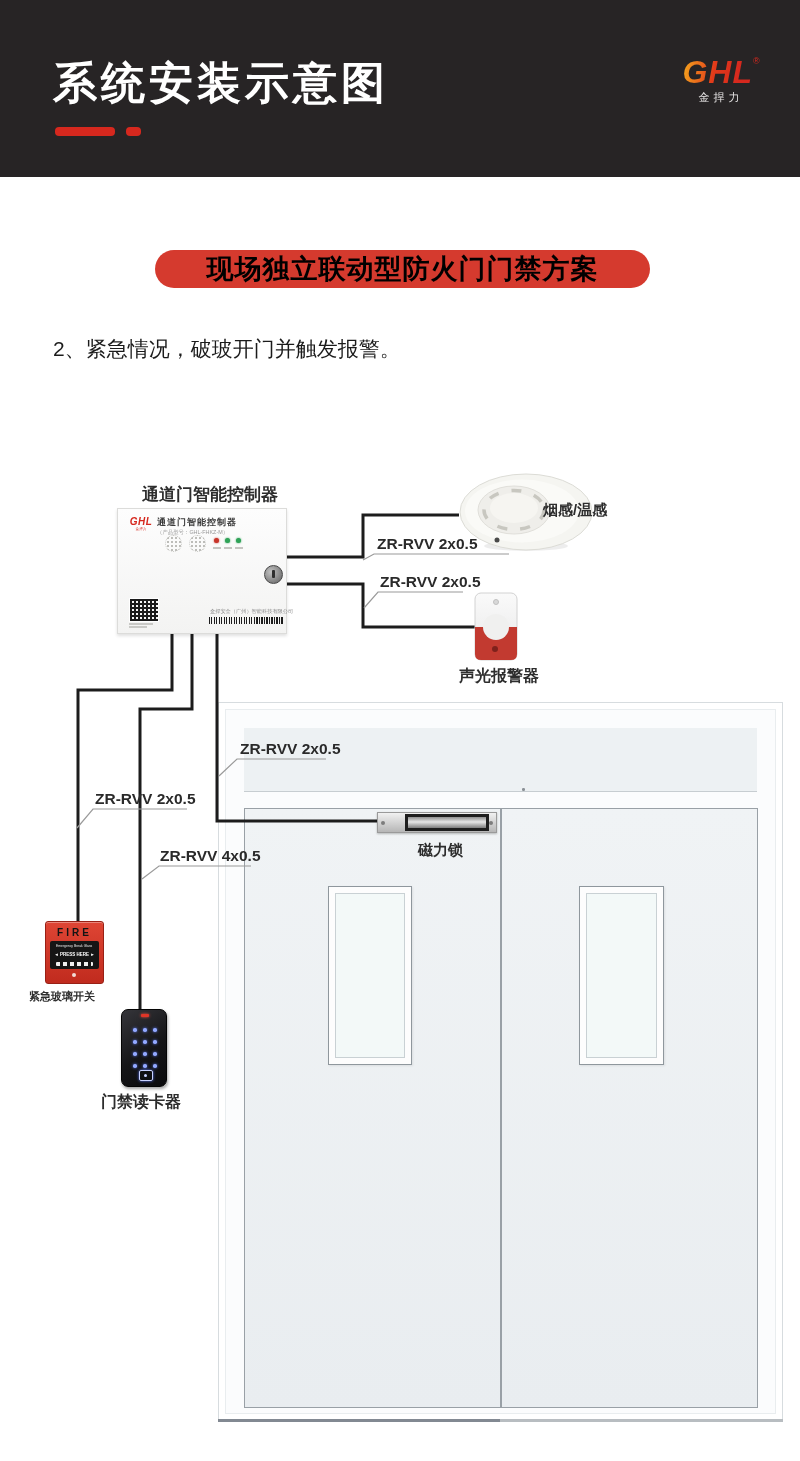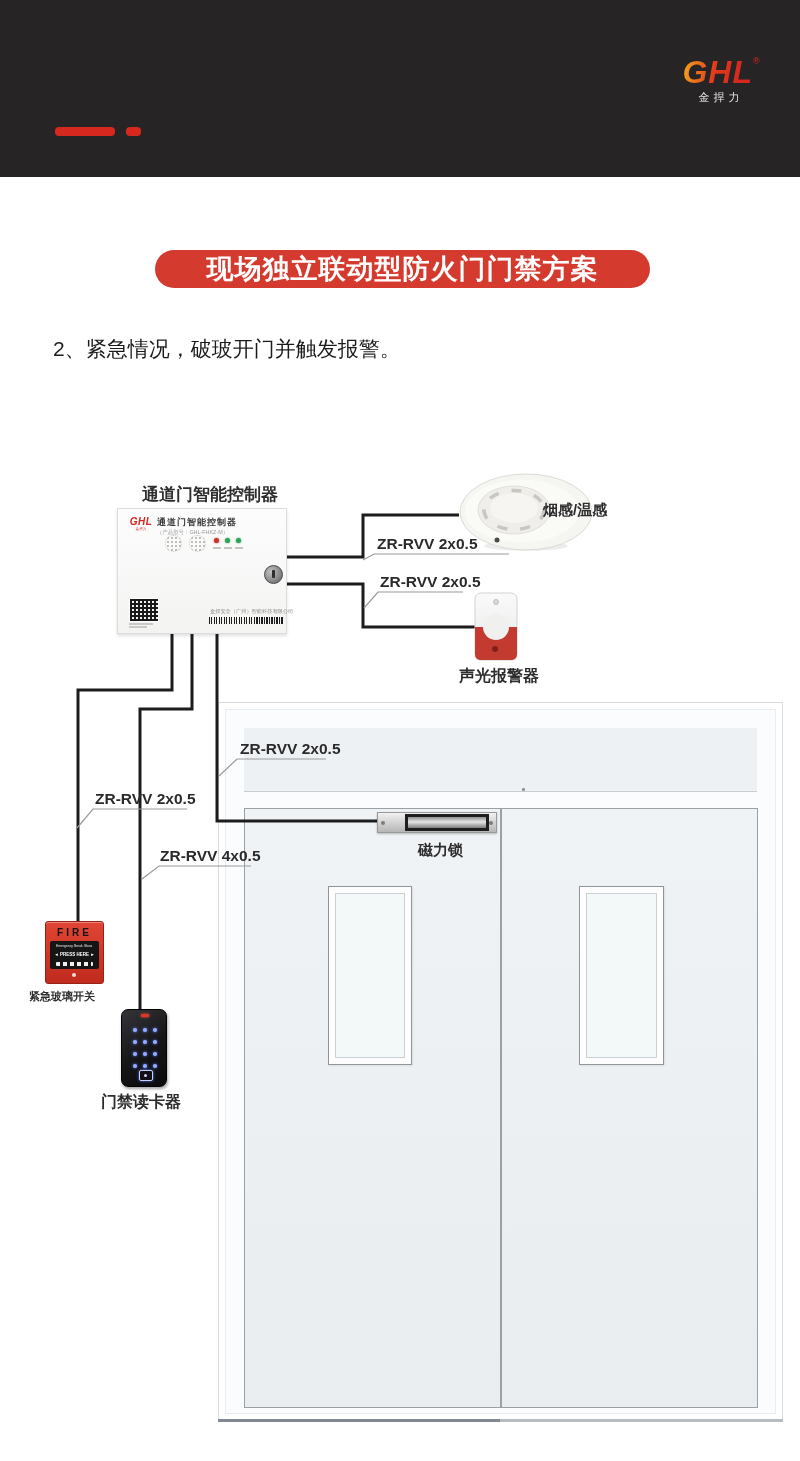--- a/index.html
+++ b/index.html
@@ -15,21 +15,21 @@
   .logo{position:absolute;left:676px;top:56px;width:90px;text-align:center;}
   .logo-text{font-size:32px;line-height:32px;font-weight:900;font-style:italic;letter-spacing:1px;
              background:linear-gradient(100deg,#f3a01d 5%,#e23a1a 45%,#d6281e 80%);
              -webkit-background-clip:text;background-clip:text;color:transparent;display:inline-block;}
   .logo-reg{font-size:9px;color:#d6281e;vertical-align:top;font-style:normal;}
   .logo-sub{margin-top:2px;font-size:11px;color:#e8e6e6;letter-spacing:4px;}
 
   
   .banner{position:absolute;left:155px;top:250px;width:495px;height:38px;border-radius:19px;
           background:#d53a2e;display:flex;align-items:center;justify-content:center;}
-  .banner-text{color:#ffffff;font-size:27px;font-weight:700;letter-spacing:1px;white-space:nowrap;}
+  .banner-text{color:#000000;font-size:27px;font-weight:700;letter-spacing:1px;white-space:nowrap;}
 
   
   .bullets{position:absolute;left:53px;top:331px;width:640px;color:#1b1b1b;font-size:21px;line-height:36.5px;}
 
   
   .cable-label{position:absolute;font-size:15.5px;font-weight:700;color:#2a2a2a;white-space:nowrap;}
 
   
   .dev-label{position:absolute;font-weight:700;color:#2d2d2d;white-space:nowrap;}
 
@@ -109,20 +109,21 @@
   .maglock-screw{position:absolute;top:8px;width:4px;height:4px;border-radius:50%;background:#7d7d7d;}
 
   svg.wires{position:absolute;left:0;top:0;pointer-events:none;}
 </style>
 </head>
 <body>
 
 <div class="page">
 
   <div class="header">
+    <div class="main-title">系统安装示意图</div>
     <div class="bar-long"></div>
     <div class="bar-short"></div>
     <div class="logo">
       <span class="logo-text">GHL</span><span class="logo-reg">®</span>
       <div class="logo-sub">金捍力</div>
     </div>
   </div>
 
   <div class="banner">
     <div class="banner-text">现场独立联动型防火门门禁方案</div>

